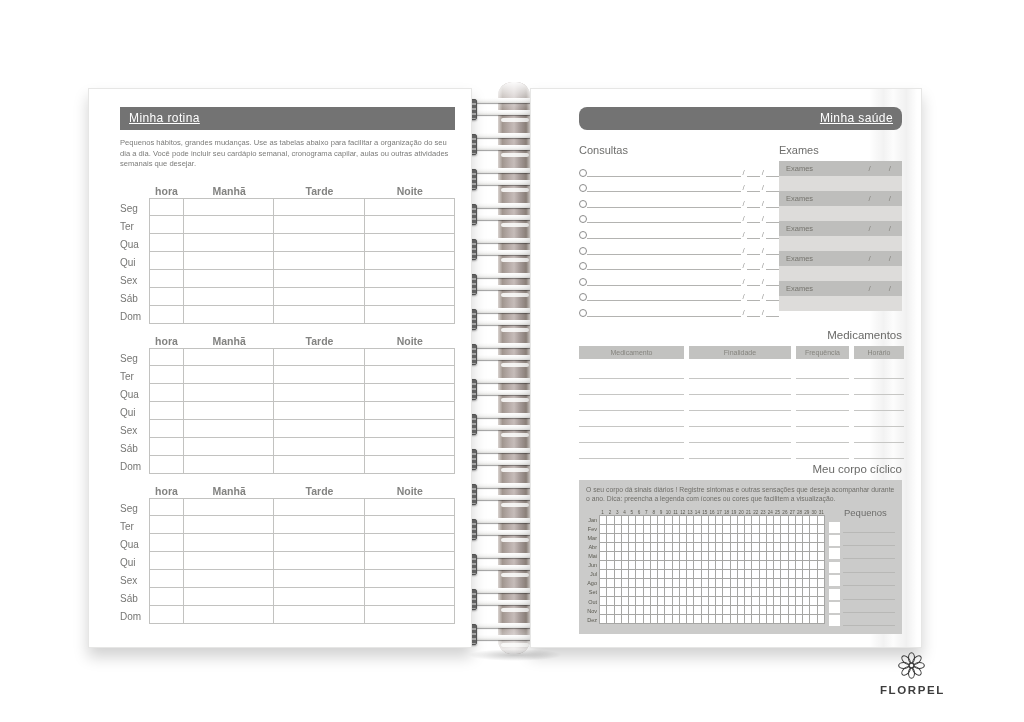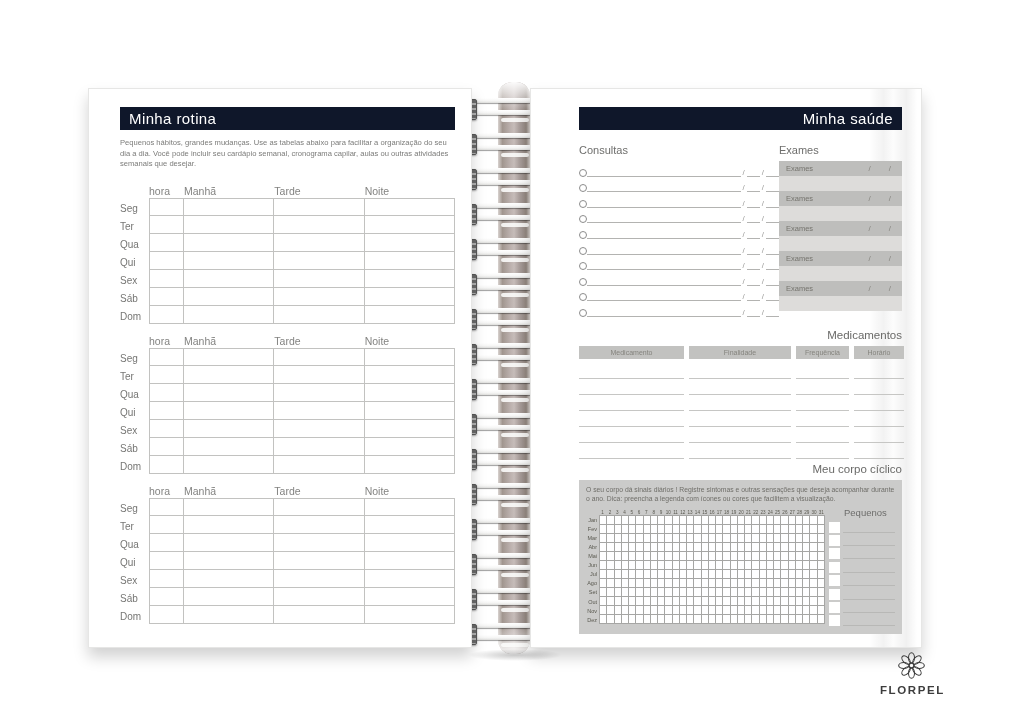--- a/index.html
+++ b/index.html
@@ -29,31 +29,31 @@
   .ring { position:absolute; left:0; width:104px; height:27px; }
   .clamp { position:absolute; top:2px; width:13px; height:21px; border-radius:2px; border:1px solid #585858;
       background:repeating-linear-gradient(180deg,#6a6a6a 0 3px,#b2b2b2 3px 5px); box-shadow:0 1px 2px rgba(0,0,0,0.35); }
   .clamp.cl { left:2px; } .clamp.cr { right:2px; }
   .wire { position:absolute; left:7px; right:7px; height:5px; border-radius:3px;
       background:linear-gradient(180deg,#ffffff 0%,#f5f5f4 60%,#dcdcda 100%); box-shadow:0 1px 1px rgba(0,0,0,0.38); }
   .wire.wt { top:1px; } .wire.wb { top:13px; }
   .wire-mid { position:absolute; left:39px; width:28px; height:4px; top:21px; background:#fbfbfa; opacity:.9; border-radius:2px; }
 
   
-  .bar { height:23px; background:#0f172a; color:#ffffff; font-size:15px; line-height:23px; letter-spacing:0.4px; }
+  .bar { height:23px; background:#737373; color:#ffffff; font-size:12px; line-height:23px; letter-spacing:0.4px;text-decoration:underline; }
   .bar-left { padding-left:9px; }
-  .bar-right { text-align:right; padding-right:9px; }
+  .bar-right { text-align:right; padding-right:9px;border-radius:8px; }
 
   
   .lp-content { position:absolute; left:31px; right:16px; top:18px; }
   .intro { margin-top:8px; font-size:7.6px; line-height:1.4; color:#7b7b79; }
   .routine-block { margin-top:11px; }
   .routine-block:first-of-type { margin-top:15px; }
   .rt { display:grid; grid-template-columns:29px 35px 1fr 1fr 1fr; grid-template-rows:13px repeat(7,18px); }
-  .rt-hcell { font-size:10.5px; color:#838381; align-self:end; padding-bottom:1px; }
+  .rt-hcell { font-size:10.5px; color:#838381; text-align:center; align-self:end; padding-bottom:1px;font-weight:bold; }
   .rt-label { font-size:10px; color:#767674; display:flex; align-items:flex-end; padding-bottom:2px; }
   .rt-cell { border-right:1px solid #c2c2c0; border-bottom:1px solid #c2c2c0; background:#fff; }
   .rt-cell.bt { border-top:1px solid #c2c2c0; }
   .rt-cell.bl { border-left:1px solid #c2c2c0; }
 
   
   .rp-content { position:absolute; left:48px; right:19px; top:18px; }
   .health-cols { display:flex; margin-top:14px; }
   .consultas-col { flex:1; }
   .exames-col { width:123px; }

